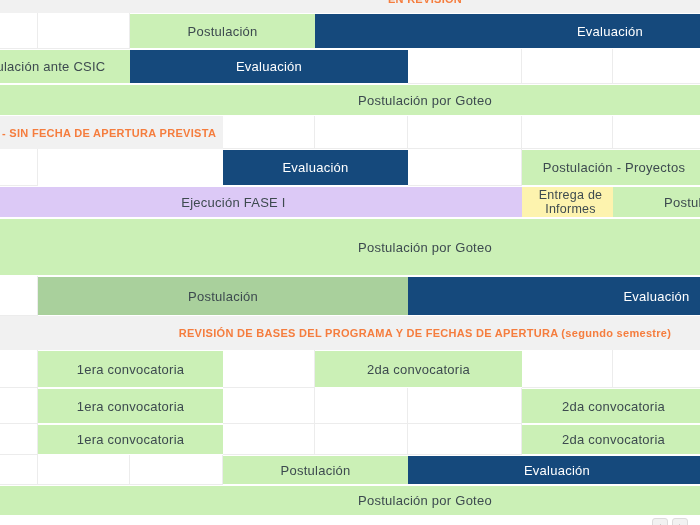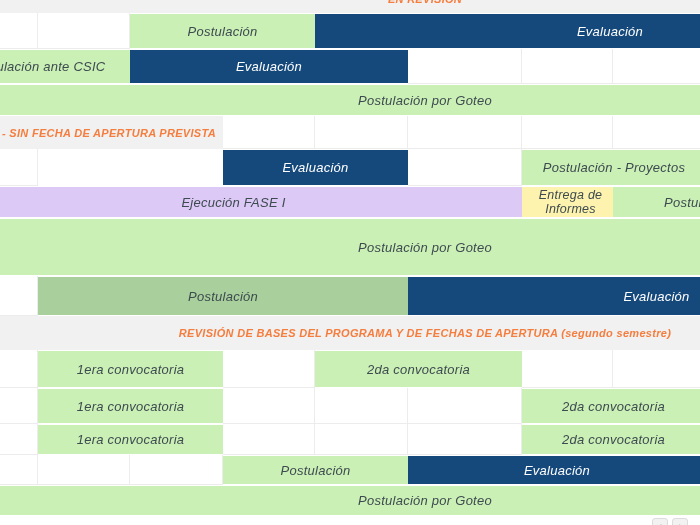--- a/index.html
+++ b/index.html
@@ -1,17 +1,17 @@
 <!DOCTYPE html>
 <html style="--light-green: #cbf0b6; --sage-green: #a9d09c; --dark-blue: #15497c; --purple: #dcc9f6; --yellow: #fdf3ae; --band-gray: #f1f1f1; --orange: #f57d3e; --bar-text: #3d4a4f; --grid-line: #ececec;"><head>
 <meta charset="utf-8">
 <style>
   html,body{margin:0;padding:0;background:#fff;}
   body{font-family:"Liberation Sans",sans-serif;}
-  #viewport{position:relative;width:700px;height:525px;overflow:hidden;background:#fff;font-style:italic;}
+  #viewport{position:relative;width:700px;height:525px;overflow:hidden;background:#fff;}
   #board{position:absolute;left:-55px;top:0;width:960px;}
   .row{position:relative;background:#fff;width:960px;}
   .cell{position:absolute;top:1px;bottom:1px;display:flex;align-items:center;justify-content:center;
         font-size:13px;color:var(--bar-text);letter-spacing:.25px;white-space:nowrap;box-sizing:border-box;}
   .green{background:var(--light-green);}
   .sage{background:var(--sage-green);}
   .blue{background:var(--dark-blue);color:#fff;}
   .purple{background:var(--purple);}
   .yellow{background:var(--yellow);font-size:12.5px;white-space:normal;text-align:center;line-height:1.15;}
   .wcell{position:absolute;top:0;bottom:0;background:#fff;box-sizing:border-box;

